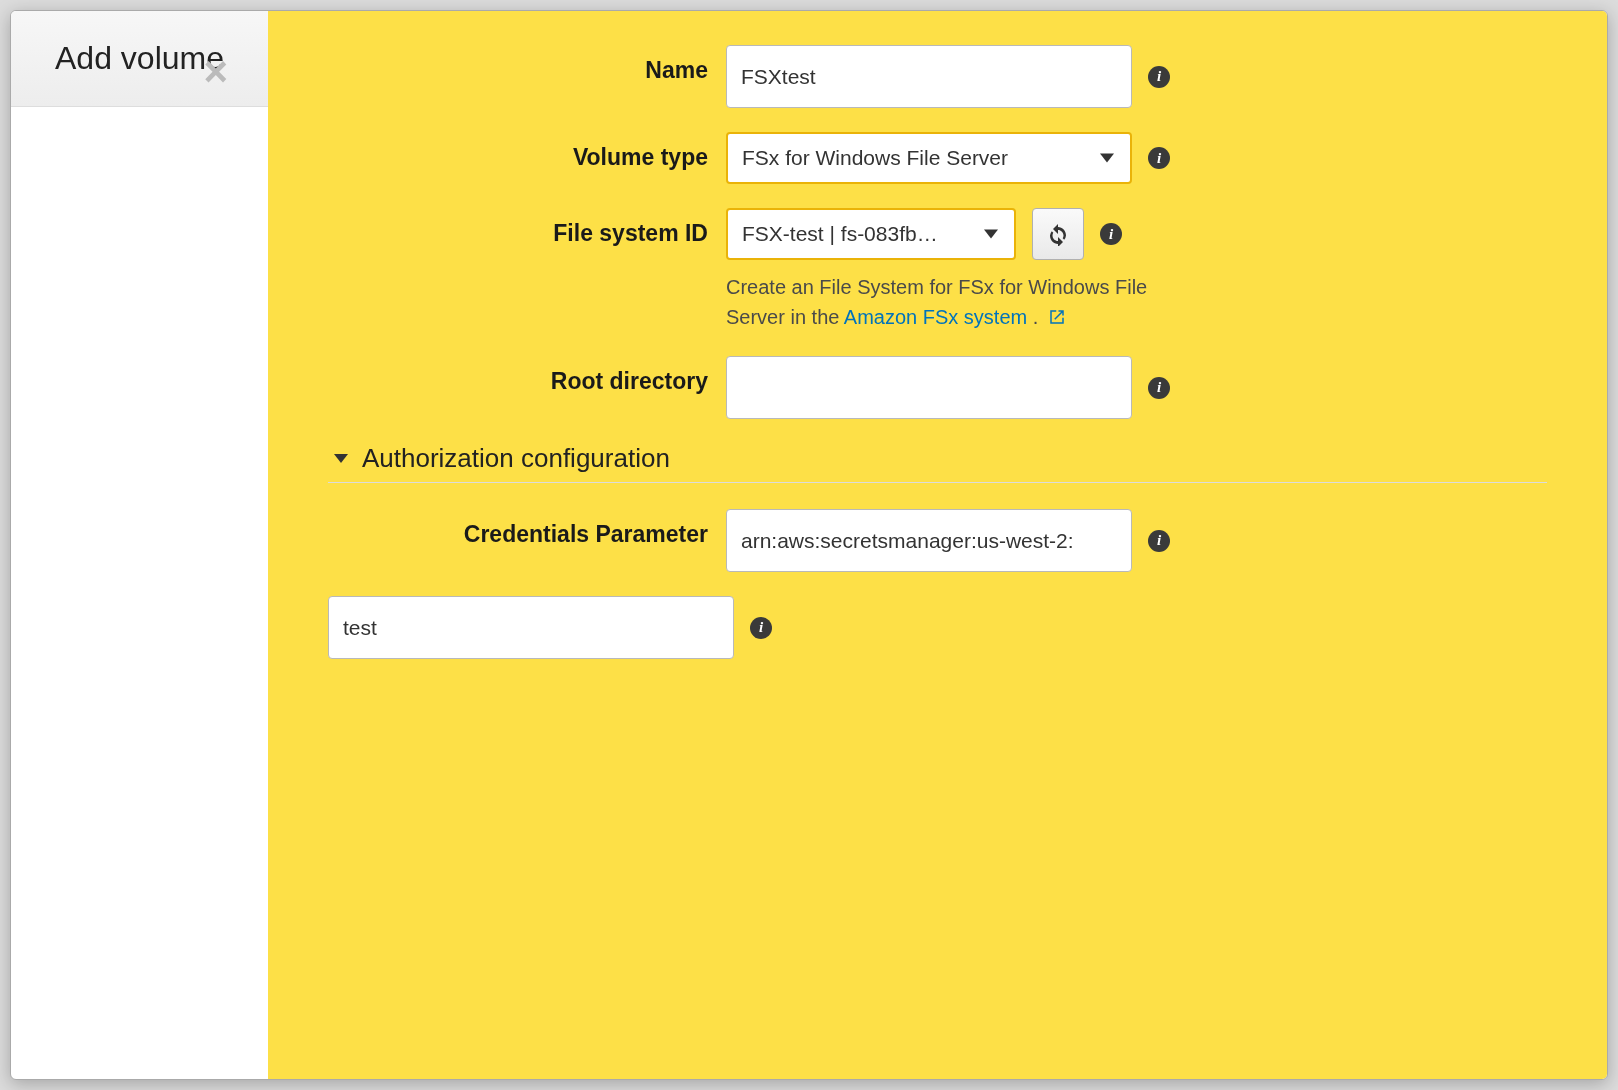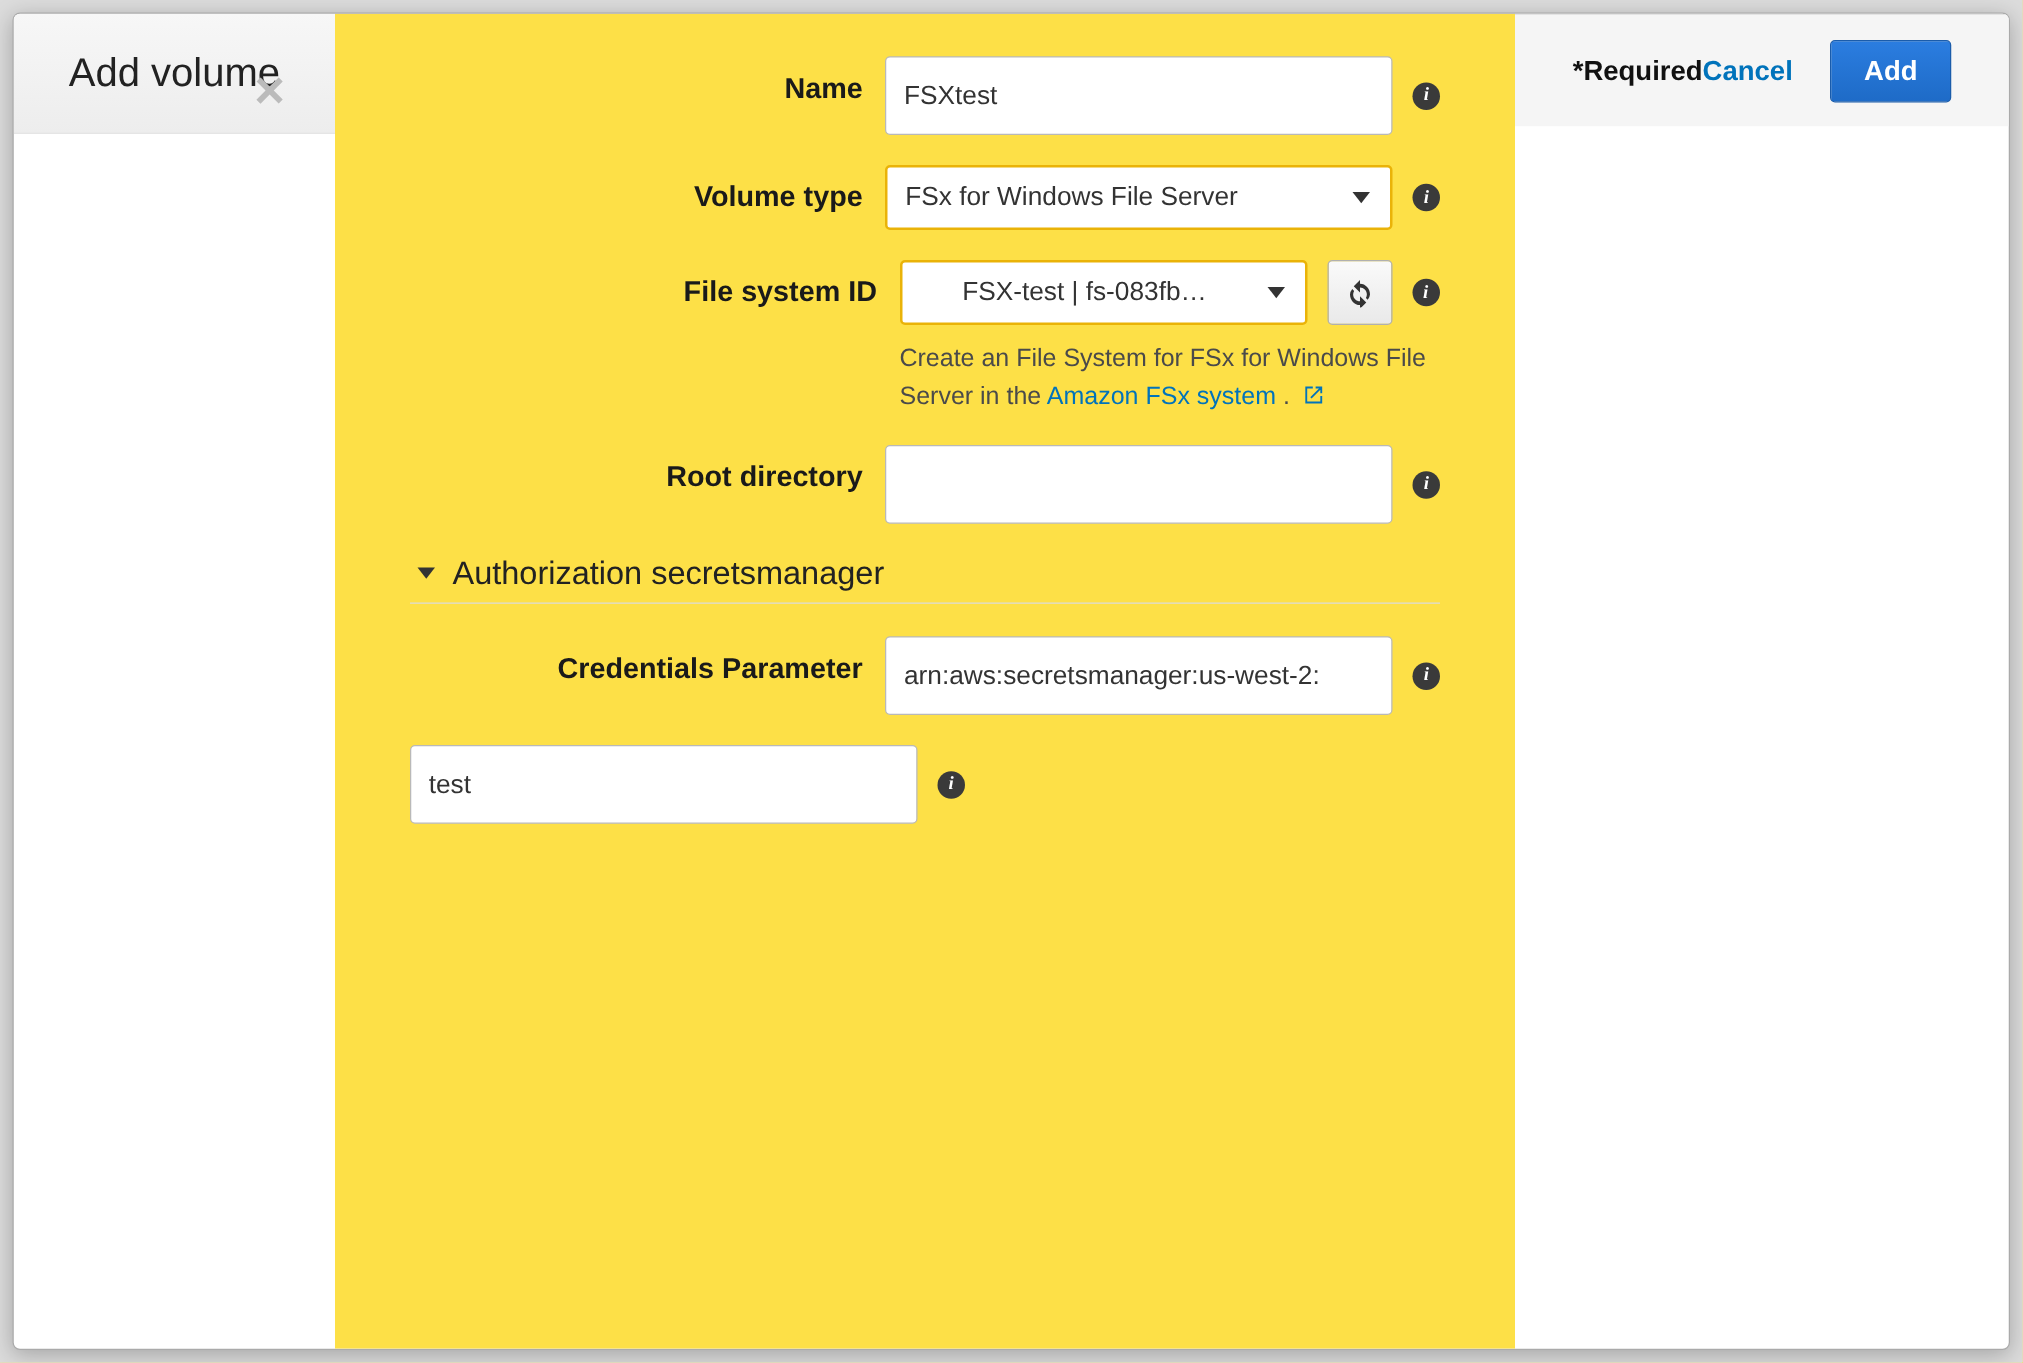--- a/index.html
+++ b/index.html
@@ -119,21 +119,21 @@
     padding: 0 44px 0 14px;
     font-size: 21px;
     color: #333;
     display: flex;
     align-items: center;
     position: relative;
     background: #fff;
     cursor: pointer;
   }
   .select.wide { width: 406px; }
-  .select.narrow { width: 326px; justify-content: center; }
+  .select.narrow { width: 290px; }
   .caret {
     position: absolute;
     right: 16px; top: 50%;
     transform: translateY(-50%);
     width: 0; height: 0;
     border-left: 7px solid transparent;
     border-right: 7px solid transparent;
     border-top: 9px solid #333;
   }
 
@@ -253,21 +253,21 @@
         <div class="form-control-wrap">
           <div class="control-line">
             <input class="text" value="" style="">
             <span class="info-icon">i</span>
           </div>
         </div>
       </div>
 
       <div class="section-header">
         <span class="tri"></span>
-        <span class="section-title">Authorization secretsmanager</span>
+        <span class="section-title">Authorization configuration</span>
       </div>
 
       <div class="form-row">
         <div class="form-label">Credentials Parameter</div>
         <div class="form-control-wrap">
           <div class="control-line">
             <input class="text" value="arn:aws:secretsmanager:us-west-2:" style="">
             <span class="info-icon">i</span>
           </div>
         </div>
@@ -277,22 +277,15 @@
         <div class="form-control-wrap">
           <div class="control-line">
             <input class="text" value="test" style="">
             <span class="info-icon">i</span>
           </div>
         </div>
       </div>
 
     </div>
 
-    <div class="modal-footer">
-      <span class="req-note">*Required</span>
-      <div class="footer-actions">
-        <button class="btn-link">Cancel</button>
-        <button class="btn-primary">Add</button>
-      </div>
-    </div>
 
   </div>
 </div>
 
 </body></html>

